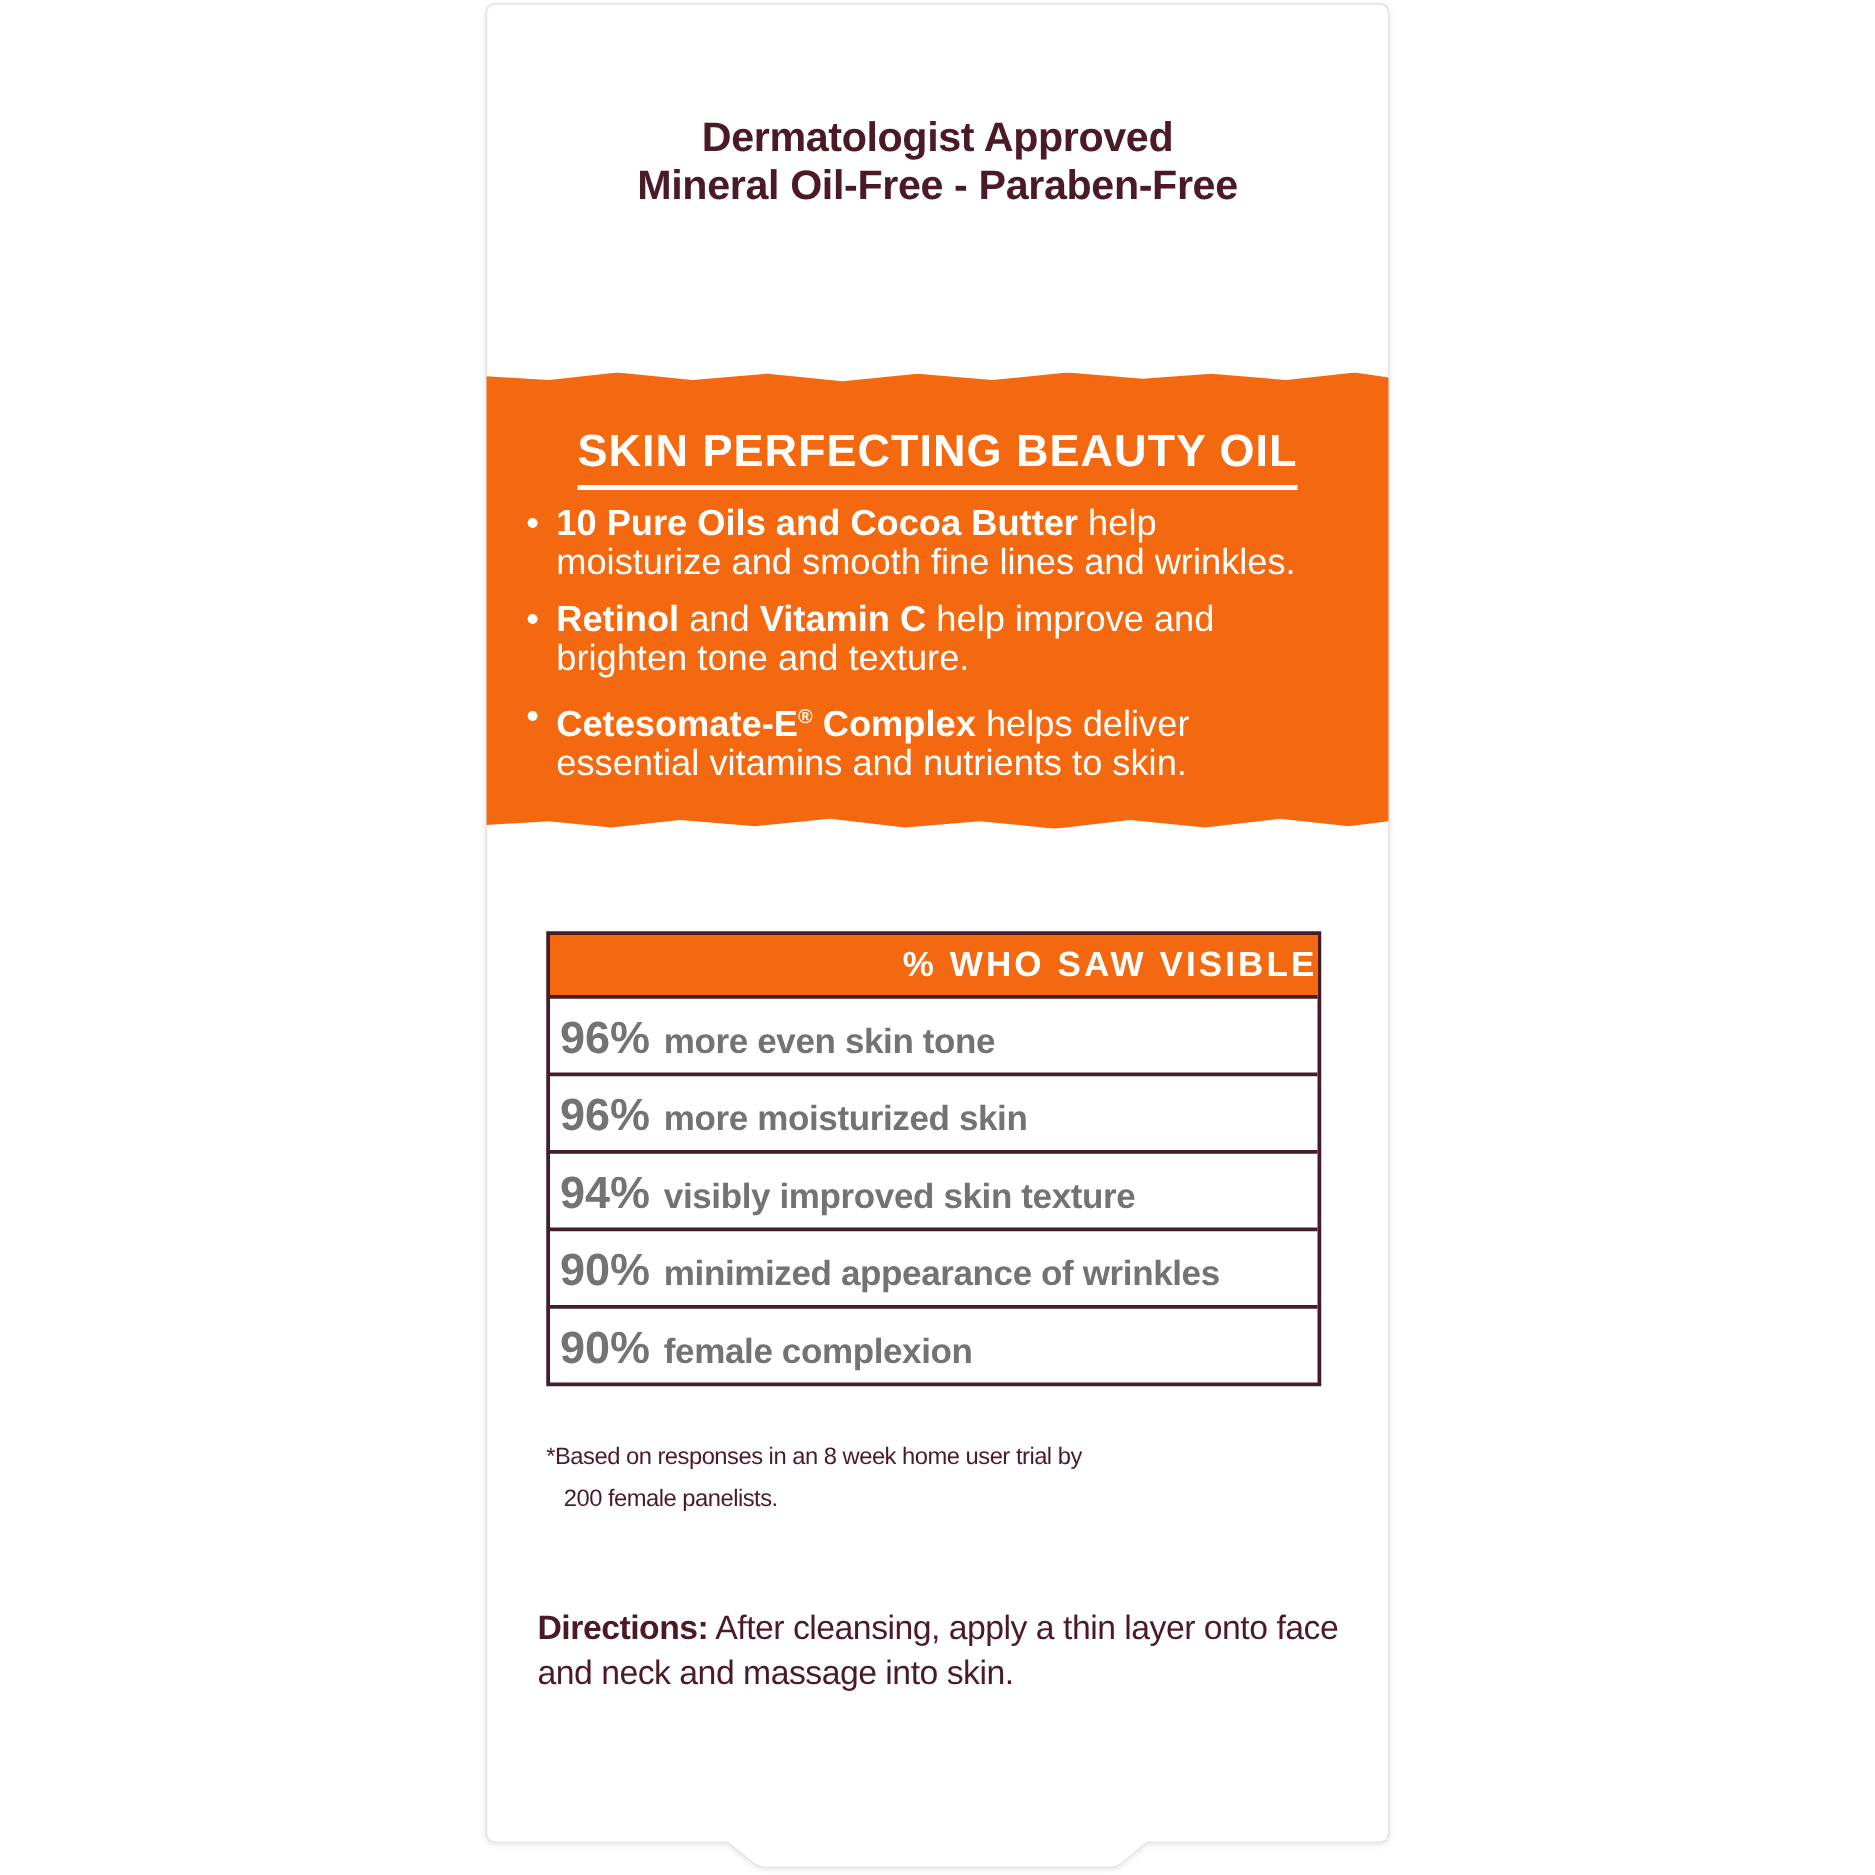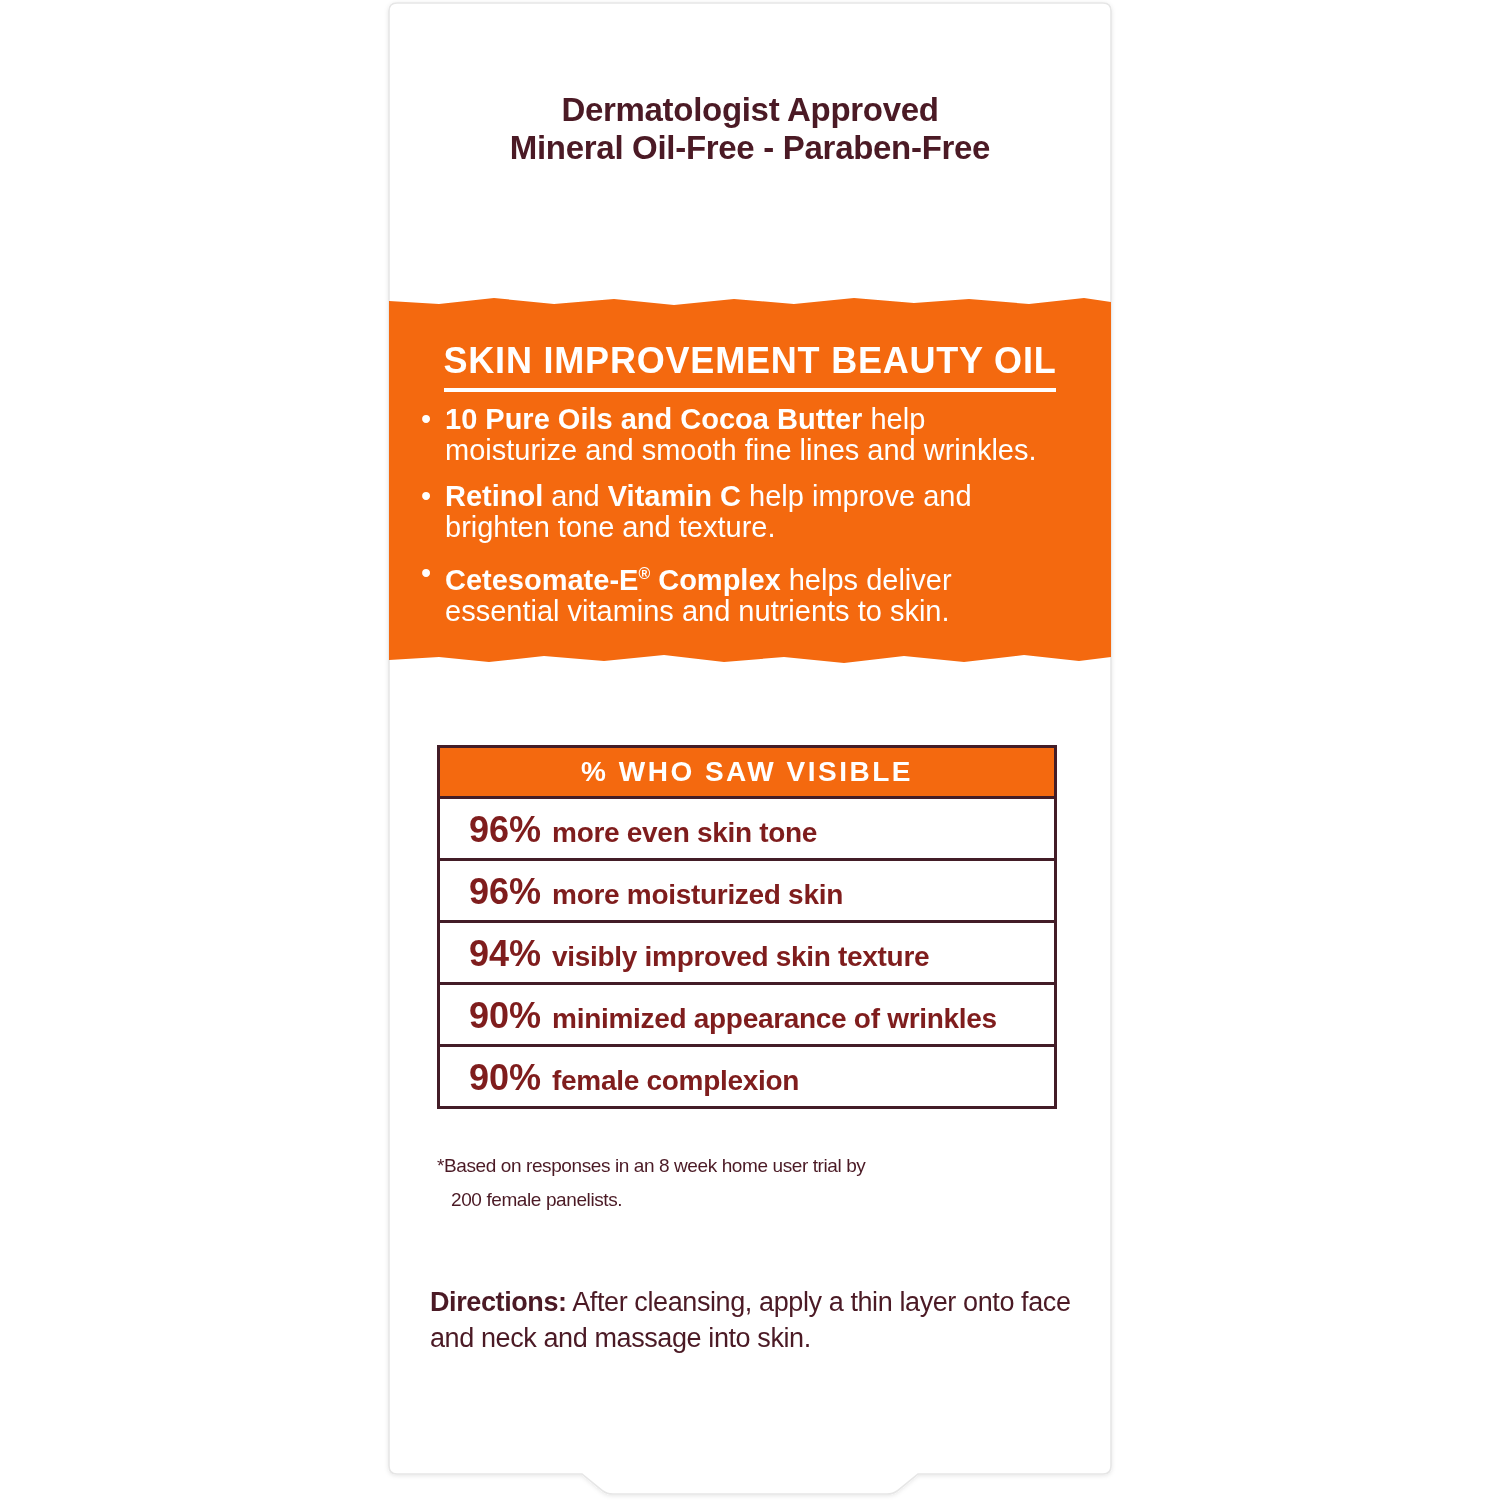--- a/index.html
+++ b/index.html
@@ -92,33 +92,33 @@
     left: 48px;
     top: 742px;
     width: 620px;
     box-sizing: border-box;
     border: 3px solid #431d27;
     background: #ffffff;
   }
   .table-header {
     background: #f4690f;
     color: #ffffff;
-    text-align: center;
+    text-align: right;
     font-weight: bold;
     font-size: 28px;
     line-height: 33px;
     letter-spacing: 2.5px;
     padding: 7px 0 8px;
   }
   .t-row {
     box-sizing: border-box;
     height: 62px;
     border-top: 3px solid #431d27;
-    padding: 10px 0 0 29px;
-    color: #7f1d1d;
+    padding: 10px 0 0 8px;
+    color: #737373;
     white-space: nowrap;
   }
   .t-pct { font-size: 36px; font-weight: bold; margin-right: 11px; }
   .t-label { font-size: 28px; font-weight: bold; letter-spacing: -0.3px; }
 
   
   .footnote {
     position: absolute;
     left: 48px;
     top: 1146px;
@@ -158,21 +158,21 @@
 
   <div class="content">
 
     <div class="top-claims">
         <div>Dermatologist Approved</div>
         <div>Mineral Oil-Free - Paraben-Free</div>
       </div>
 
     <div class="banner">
       <div class="banner-title-row">
-        <span class="banner-title-text">SKIN IMPROVEMENT BEAUTY OIL</span>
+        <span class="banner-title-text">SKIN PERFECTING BEAUTY OIL</span>
       </div>
       <ul class="bullets">
           <li class="bullet"><span class="bullet-dot">•</span><span class="b">10 Pure Oils and Cocoa Butter</span><span> help</span><br><span>moisturize and smooth fine lines and wrinkles.</span></li>
           <li class="bullet"><span class="bullet-dot">•</span><span class="b">Retinol</span><span> and </span><span class="b">Vitamin C</span><span> help improve and</span><br><span>brighten tone and texture.</span></li>
           <li class="bullet"><span class="bullet-dot">•</span><span class="b">Cetesomate-E</span><span class="b sup">®</span><span class="b"> Complex</span><span> helps deliver</span><br><span>essential vitamins and nutrients to skin.</span></li>
         </ul>
     </div>
 
     <div class="results-table">
       <div class="table-header">

